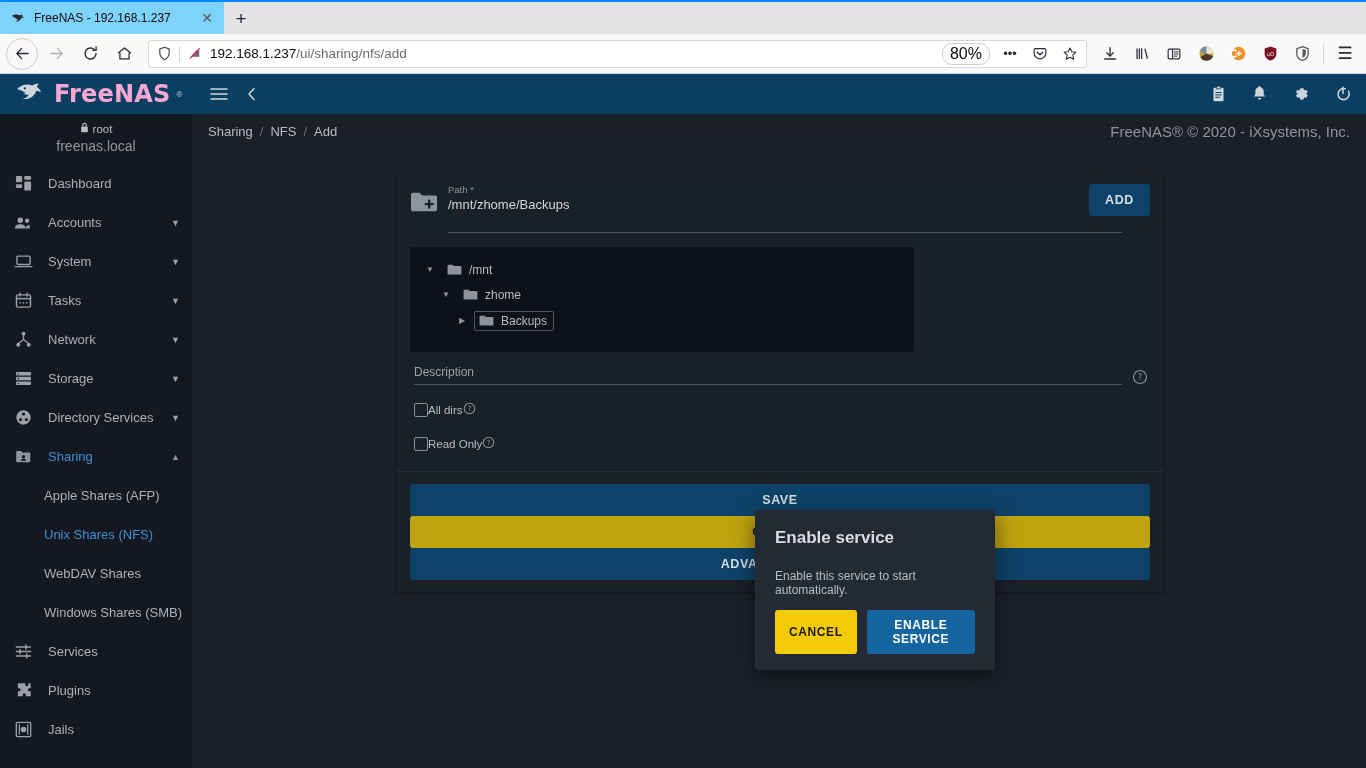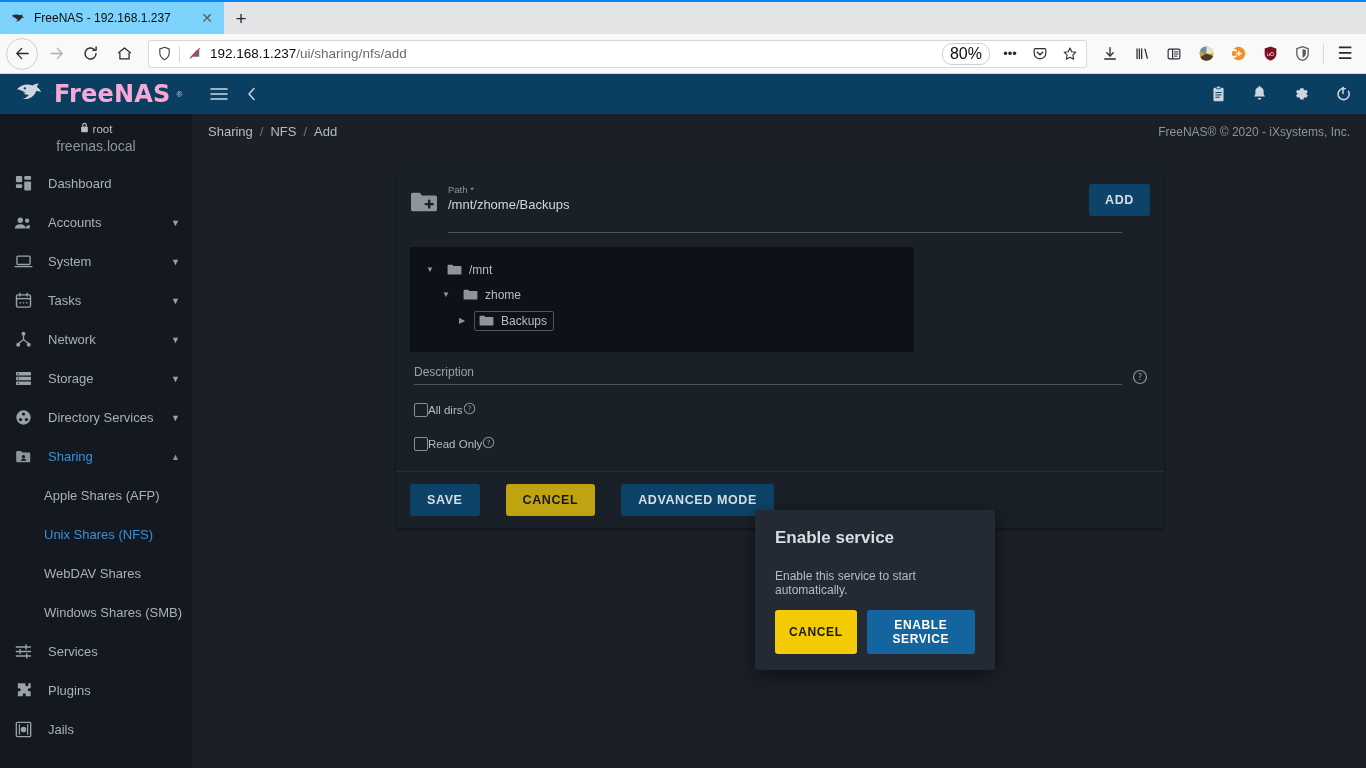--- a/index.html
+++ b/index.html
@@ -108,21 +108,21 @@
   .nav-sub.active { color: #3d8fd1; }
 
   
   #content { flex: 1 1 auto; display: flex; flex-direction: column; background: #1b2028; min-width:0;}
   #breadcrumb-bar {
     height: 35px; display: flex; align-items: center; padding: 0 16px;
     background: #1b2028;
   }
   #breadcrumb { display: flex; align-items: center; gap: 7px; font-size: 13px; color: #b6bcc3; }
   .bc-sep { color: #6d747c; }
-  #copyright { margin-left: auto; font-size: 12px; color: #8d949c; }
+  #copyright { margin-left: auto; font-size: 15px; color: #8d949c; }
 
   #content-area { flex: 1 1 auto; position: relative; padding: 0; }
 
   
   #form-card {
     position: absolute; left: 204px; top: 21px; width: 768px; background: #1a2028;
     border-radius: 2px; box-shadow: 0 1px 3px rgba(0,0,0,.45);
   }
   #card-main { padding: 10px 14px 4px; position: relative; }
 
@@ -159,21 +159,21 @@
   .desc-row { display: flex; align-items: flex-end; gap: 10px; margin: 10px 0 0 0; padding: 0 0 0 4px;}
   .desc-field { flex: 1 1 auto; }
   .desc-underline { border-bottom: 1px solid #4d545c; padding-bottom: 4px; }
   .desc-placeholder { font-size: 12px; color: #9aa1a9; }
 
   .check-row { display: flex; align-items: center; margin-top: 16px; padding-left: 4px; }
   .checkbox-sq { width: 14px; height: 14px; border: 1.5px solid #878e96; border-radius: 2px; }
   .check-label { font-size: 11.5px; color: #b6bcc3; }
 
   #card-actions {
-    border-top: 1px solid #272d35; padding: 12px 14px; display: flex; gap: 26px;
+    border-top: 1px solid #272d35; padding: 12px 14px; display: flex; gap: 0; flex-direction: column;
   }
   .btn {
     border: none; border-radius: 3px; font-size: 12.5px; font-weight: bold;
     letter-spacing: .6px; padding: 9px 17px; font-family: "Liberation Sans", sans-serif;
   }
   .btn-blue { background: #0e4369; color: #d6dde3; }
   .btn-yellow { background: #bfa310; color: #15191f; }
   #modal {
     position: absolute; left: 563px; top: 361px; width: 240px;
     background: #232a33; border-radius: 3px; box-shadow: 0 6px 22px rgba(0,0,0,.5);

